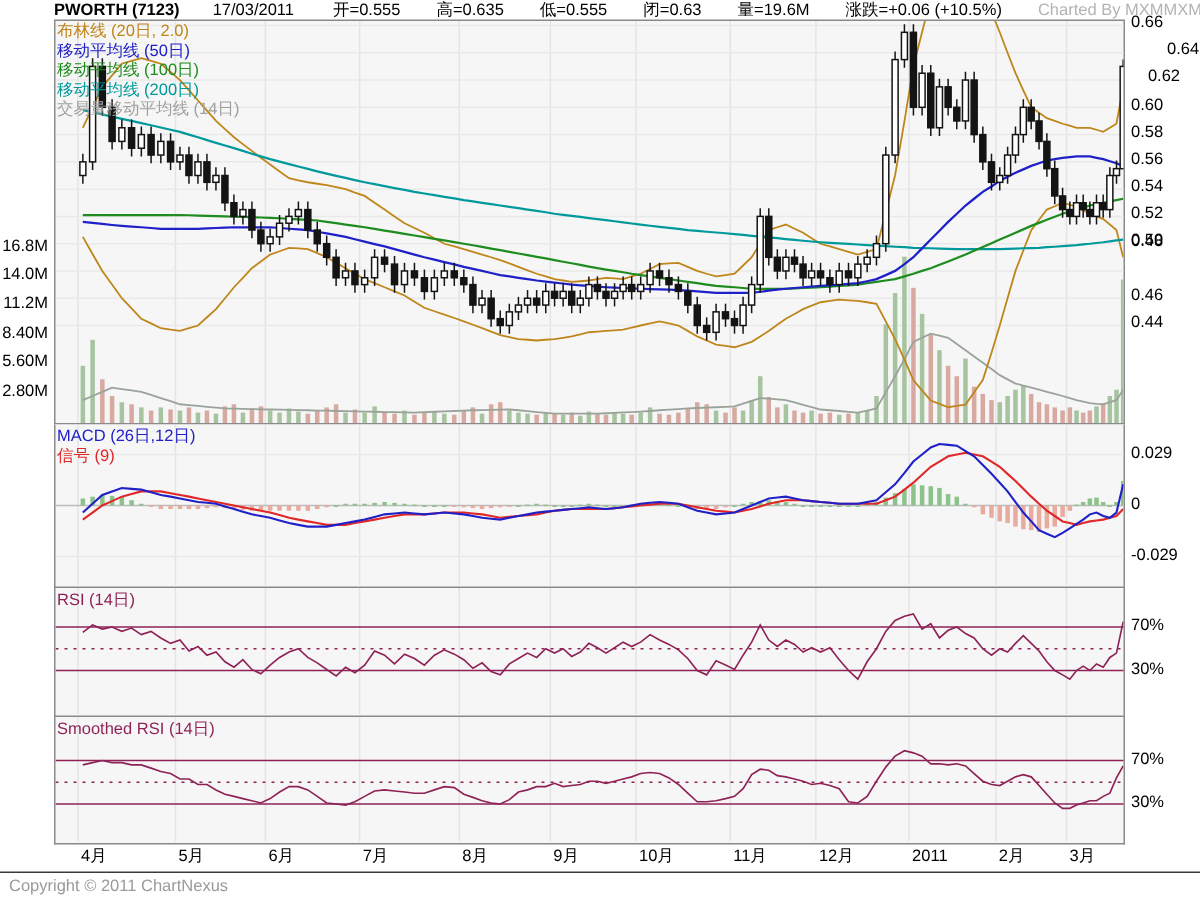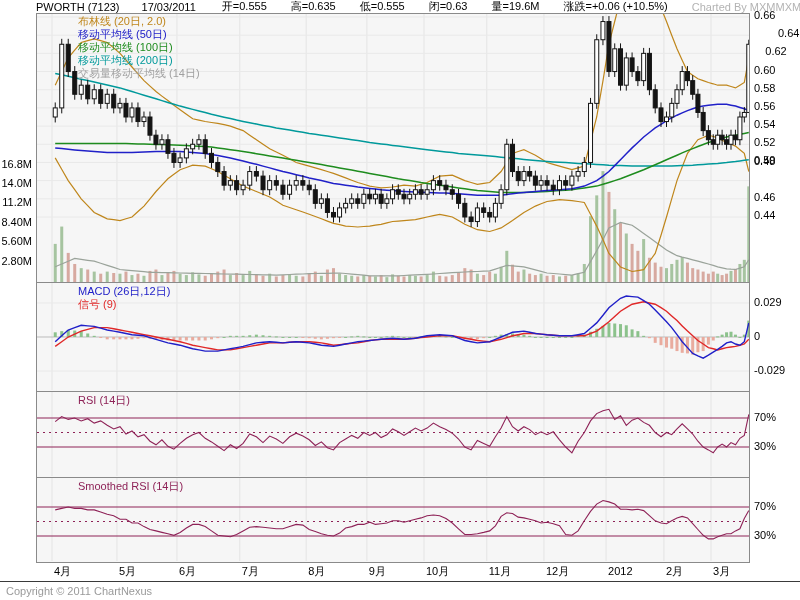--- a/index.html
+++ b/index.html
@@ -1,31 +1,31 @@
 <!DOCTYPE html>
 <html><head>
 <meta charset="utf-8">
 <style>
   html,body{margin:0;padding:0;background:#fff;}
   #app{position:relative;width:800px;height:600px;background:#ffffff;
        font-family:"Liberation Sans",sans-serif;overflow:hidden;}
   .hdr{position:absolute;top:0;left:36px;right:6px;height:13px;display:flex;
        align-items:center;font-size:11px;color:#000;white-space:nowrap;}
-  .hdr .sym{font-weight:normal;margin-right:22px;}
+  .hdr .sym{font-weight:bold;margin-right:22px;}
   .hdr .dt{margin-right:26px;}
   .hdr .st{margin-right:24px;}
   .hdr .by{margin-left:auto;color:#b3b3b3;}
   .panel{position:absolute;left:36px;width:714px;border:1px solid #8a8a8a;
          background:#f6f6f6;box-sizing:border-box;}
   #p-price{top:13px;height:270px;}
   #p-macd{top:283px;height:109px;border-top:none;}
   #p-rsi{top:392px;height:86px;border-top:none;}
   #p-srsi{top:478px;height:85px;border-top:none;}
   .panel svg{position:absolute;left:0;top:0;}
-  .leg{position:absolute;font-size:11px;line-height:13px;z-index:5;white-space:nowrap;padding-left:40px;}
+  .leg{position:absolute;font-size:11px;line-height:13px;z-index:5;white-space:nowrap;}
   #leg-price{left:38px;top:15px;}
   #leg-macd{left:38px;top:285px;}
   #leg-rsi{left:38px;top:394px;}
   #leg-srsi{left:38px;top:480px;}
   .axlbl{position:absolute;font-size:11px;color:#000;height:13px;line-height:13px;}
   .axR{left:754px;width:44px;text-align:left;}
   .axL{left:0px;width:32px;text-align:right;}
   .mon{position:absolute;top:565px;font-size:11px;color:#000;height:13px;line-height:13px;}
   #botline{position:absolute;top:581px;left:0;width:800px;height:1px;background:#3a3a3a;}
   .foot{position:absolute;top:585px;font-size:11px;color:#9a9a9a;height:13px;line-height:13px;}
@@ -664,16 +664,16 @@
     <div class="axlbl axR" style="left: 754px; top: 529px;">30%</div>
     <div class="mon" style="left: 53.994px;">4月</div>
     <div class="mon" style="left: 118.968px;">5月</div>
     <div class="mon" style="left: 178.944px;">6月</div>
     <div class="mon" style="left: 241.776px;">7月</div>
     <div class="mon" style="left: 308.178px;">8月</div>
     <div class="mon" style="left: 368.868px;">9月</div>
     <div class="mon" style="left: 425.988px;">10月</div>
     <div class="mon" style="left: 488.82px;">11月</div>
     <div class="mon" style="left: 545.94px;">12月</div>
-    <div class="mon" style="left: 608.058px;">2012</div>
+    <div class="mon" style="left: 608.058px;">2011</div>
     <div class="mon" style="left: 665.892px;">2月</div>
     <div class="mon" style="left: 713.016px;">3月</div>
   </div>
 
 </body></html>

